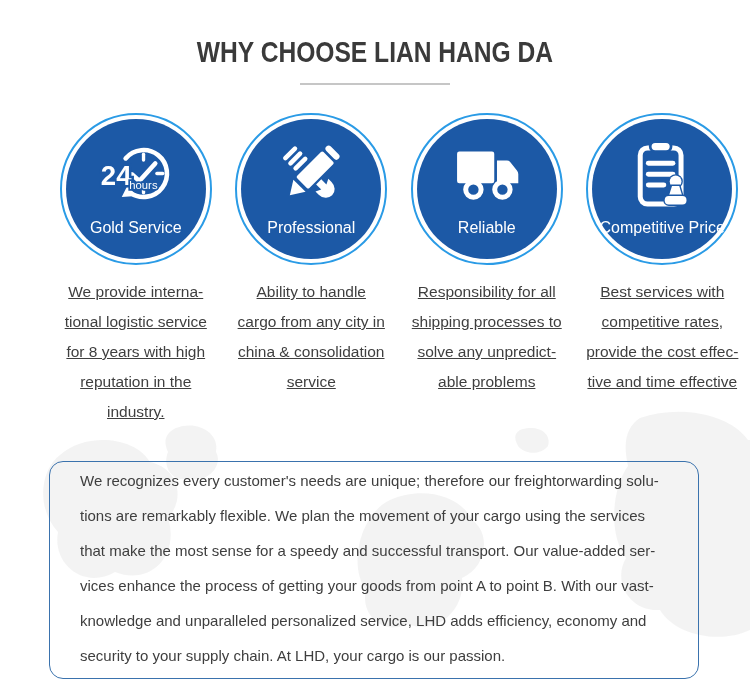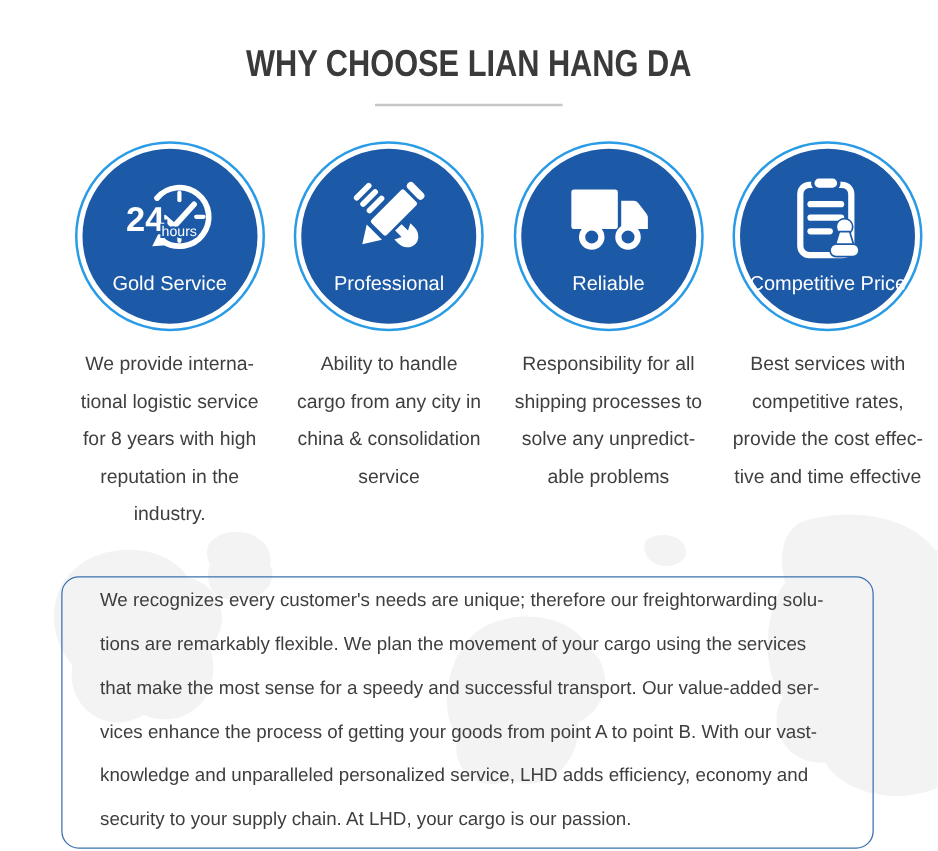--- a/index.html
+++ b/index.html
@@ -57,21 +57,21 @@
   }
   .disc .label{
     position:absolute;bottom:22px;left:0;right:0;
     text-align:center;
     color:#ffffff;font-size:16px;line-height:18px;
     white-space:nowrap;
   }
   .desc{
     margin-top:12px;
     text-align:center;
-    font-size:15.5px;line-height:30px;color:#3f3f3f;
+    font-size:15.5px;line-height:30px;color:#3f3f3f;text-decoration:underline;
   }
   .desc span{display:block;white-space:nowrap;}
 
   
   .summary-box{
     position:relative;
     box-sizing:border-box;
     margin:34px 0 0 49px;
     width:650px;
     border:1px solid #3a72ad;

